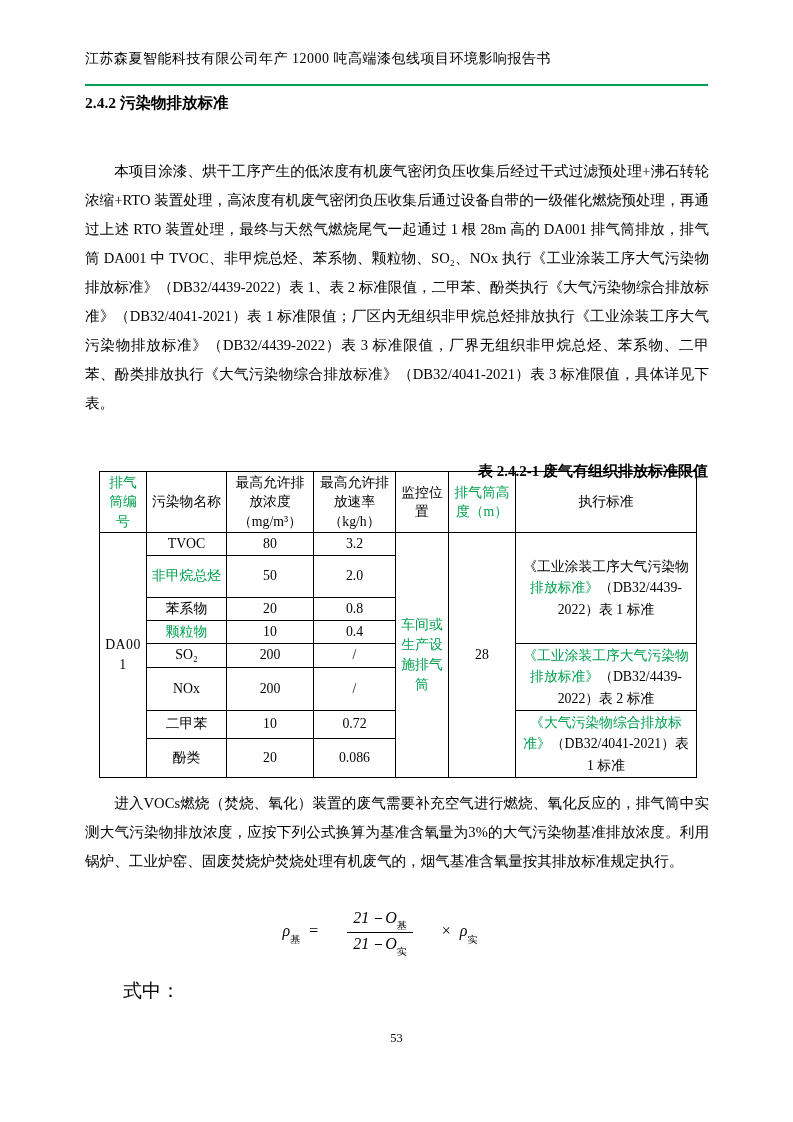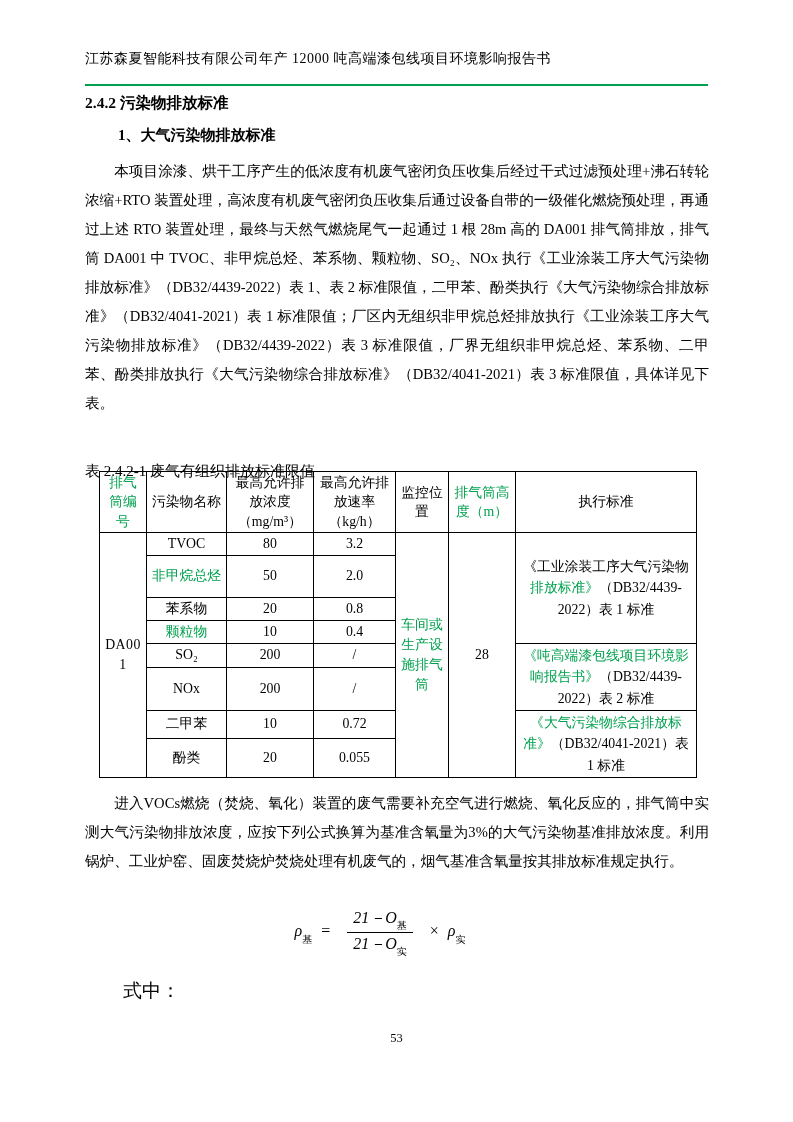--- a/index.html
+++ b/index.html
@@ -31,21 +31,21 @@
   }
   .para{
     left:85px;width:624px;
     font-size:14.6px;line-height:29px;
     text-align:justify;text-indent:2em;
   }
   .para1{top:157px;}
   .para2{top:789px;}
   .tbl-title{
     top:462px;left:85px;width:623px;
-    text-align:left;font-size:15px;font-weight:normal;
+    text-align:right;font-size:15px;font-weight:bold;
   }
   table.emissions{
     top:471px;left:99px;
     border-collapse:collapse;table-layout:fixed;
     width:597px;font-size:13.8px;line-height:1.45;border-radius:18px;
   }
   table.emissions td{
     border:1px solid #000;
     text-align:center;vertical-align:middle;
     padding:1px 3px;overflow:hidden;
@@ -56,21 +56,21 @@
   td.stackid{word-break:break-all;padding:1px 4px;letter-spacing:.5px;}
   td.standard{padding:2px 6px;line-height:1.55;}
   .formula{
     top:908px;left:0;width:760px;
     text-align:center;font-size:16px;
   }
   .formula .it{font-style:italic;}
   .formula sub{font-size:10px;position:relative;top:2px;}
   .frac{
     display:inline-flex;flex-direction:column;
-    vertical-align:middle;text-align:center;margin:0 8px;
+    vertical-align:middle;text-align:center;margin:0 20px;
   }
   .frac .num{border-bottom:1px solid #000;padding:0 6px 1px;}
   .frac .den{padding:1px 6px 0;}
   .op{margin:0 5px;}
   .shizhong{
     top:978px;left:85px;width:623px;
     font-size:19px;text-indent:2em;
   }
   .pagenum{
     top:1031px;left:0;width:793px;
@@ -79,21 +79,20 @@
 </style>
 </head>
 <body>
 
 <div class="page">
 
   <div class="abs doc-header">江苏森夏智能科技有限公司年产 12000 吨高端漆包线项目环境影响报告书</div>
   <div class="abs header-rule"></div>
 
   <div class="abs sec-heading">2.4.2 污染物排放标准</div>
-  <div class="abs sub-heading">1、大气污染物排放标准</div>
 
   <div class="abs para para1">本项目涂漆、烘干工序产生的低浓度有机废气密闭负压收集后经过干式过滤预处理+沸石转轮浓缩+RTO 装置处理，高浓度有机废气密闭负压收集后通过设备自带的一级催化燃烧预处理，再通过上述 RTO 装置处理，最终与天然气燃烧尾气一起通过 1 根 28m 高的 DA001 排气筒排放，排气筒 DA001 中 TVOC、非甲烷总烃、苯系物、颗粒物、SO₂、NOx 执行《工业涂装工序大气污染物排放标准》（DB32/4439-2022）表 1、表 2 标准限值，二甲苯、酚类执行《大气污染物综合排放标准》（DB32/4041-2021）表 1 标准限值；厂区内无组织非甲烷总烃排放执行《工业涂装工序大气污染物排放标准》（DB32/4439-2022）表 3 标准限值，厂界无组织非甲烷总烃、苯系物、二甲苯、酚类排放执行《大气污染物综合排放标准》（DB32/4041-2021）表 3 标准限值，具体详见下表。</div>
 
   <div class="abs tbl-title">表 2.4.2-1  废气有组织排放标准限值</div>
 
   <table class="abs emissions">
     <colgroup>
       <col style="width:47px">
         <col style="width:80px">
         <col style="width:87px">
@@ -133,37 +132,37 @@
       </tr>
       <tr style="height:23px">
         <td class="green">颗粒物</td>
         <td>10</td>
         <td>0.4</td>
       </tr>
       <tr style="height:22px">
         <td>SO₂</td>
         <td>200</td>
         <td>/</td>
-        <td rowspan="2" class="standard"><span class="green">《吨高端漆包线项目环境影响报告书》</span><span>（DB32/4439-2022）表 2 标准</span></td>
+        <td rowspan="2" class="standard"><span class="green">《工业涂装工序大气污染物排放标准》</span><span>（DB32/4439-2022）表 2 标准</span></td>
       </tr>
       <tr style="height:42px">
         <td>NOx</td>
         <td>200</td>
         <td>/</td>
       </tr>
       <tr style="height:26px">
         <td>二甲苯</td>
         <td>10</td>
         <td>0.72</td>
         <td rowspan="2" class="standard"><span class="green">《大气污染物综合排放标准》</span><span>（DB32/4041-2021）表 1 标准</span></td>
       </tr>
       <tr style="height:37px">
         <td>酚类</td>
         <td>20</td>
-        <td>0.055</td>
+        <td>0.086</td>
       </tr>
     </tbody>
   </table>
 
   <div class="abs para para2">进入VOCs燃烧（焚烧、氧化）装置的废气需要补充空气进行燃烧、氧化反应的，排气筒中实测大气污染物排放浓度，应按下列公式换算为基准含氧量为3%的大气污染物基准排放浓度。利用锅炉、工业炉窑、固废焚烧炉焚烧处理有机废气的，烟气基准含氧量按其排放标准规定执行。</div>
 
   <div class="abs formula">
     <span class="it">ρ</span><sub>基</sub>
     <span class="op">=</span>
     <span class="frac">

